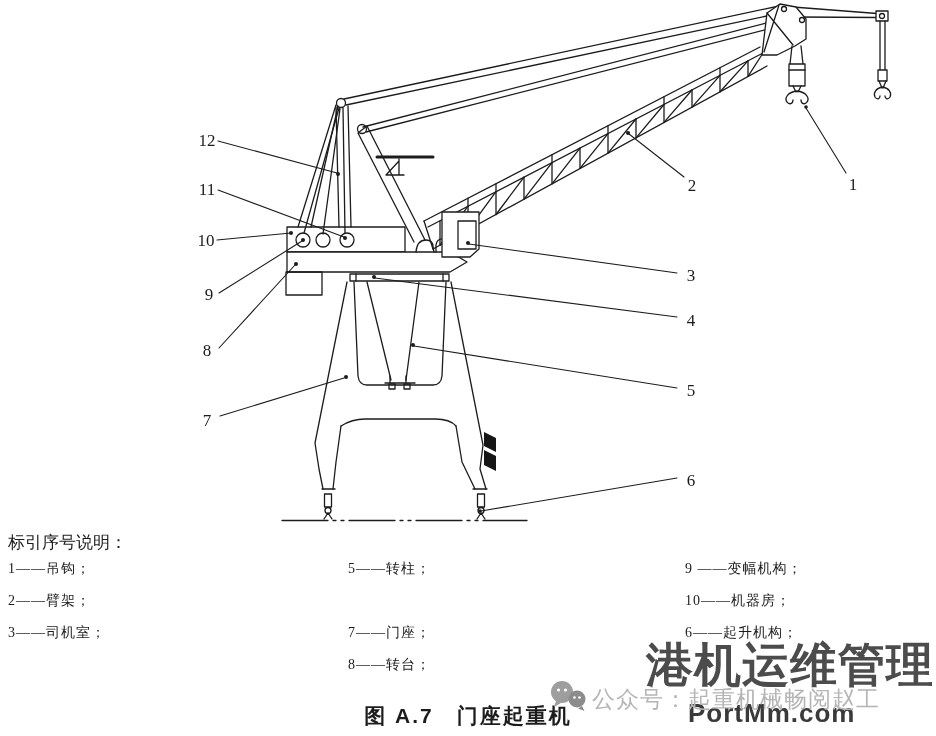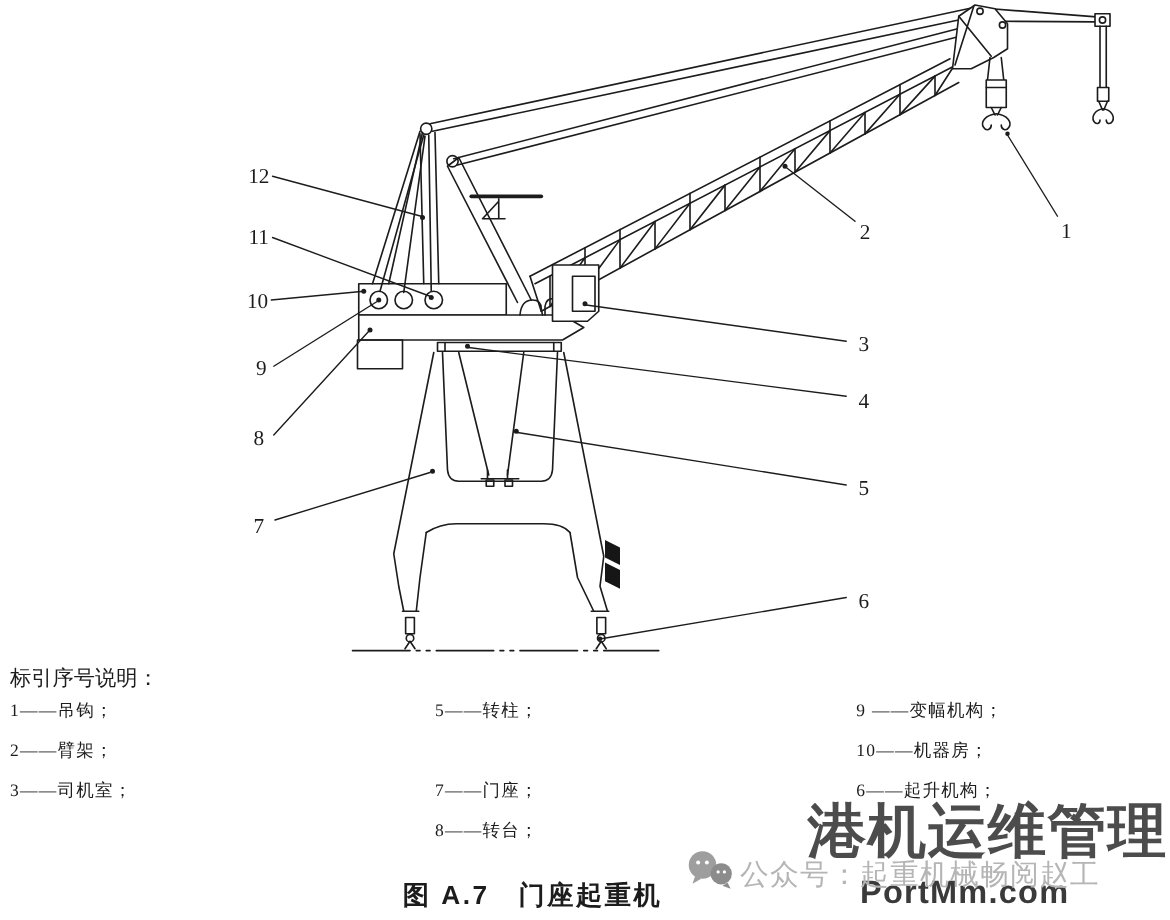--- a/index.html
+++ b/index.html
@@ -13,21 +13,21 @@
   .abs{position:absolute;white-space:nowrap;}
   .legend-heading{left:8px;top:531px;font-size:17px;}
   .legend-item{font-size:14px;letter-spacing:1px;}
   .col1{left:8px;}
   .col2{left:348px;}
   .col3{left:685px;}
   .row0{top:560px;}
   .row1{top:592px;}
   .row2{top:624px;}
   .row3{top:656px;}
-  .caption{left:0;top:702px;width:852px;text-align:center;font-weight:bold;font-size:21px;letter-spacing:2px;font-family:"Liberation Sans","DejaVu Sans",sans-serif;}
+  .caption{left:0;top:702px;width:936px;text-align:center;font-weight:bold;font-size:21px;letter-spacing:2px;font-family:"Liberation Sans","DejaVu Sans",sans-serif;}
   .wm-brand{left:614px;top:641px;font-size:47px;font-weight:bold;letter-spacing:1px;line-height:1;opacity:.93;font-family:"Liberation Sans","DejaVu Sans",sans-serif;margin-left:32px;}
   .wm-wechat{left:592px;top:684px;font-size:23px;letter-spacing:1px;font-family:"Liberation Sans","DejaVu Sans",sans-serif;}
   .wm-site{left:688px;top:698px;font-size:26px;font-weight:bold;letter-spacing:1px;
     font-family:"Liberation Sans","DejaVu Sans",sans-serif;
     text-shadow:-2px -2px 0 #fff,2px -2px 0 #fff,-2px 2px 0 #fff,2px 2px 0 #fff;}
   .wm-icon{left:548px;top:680px;}
 </style>
 </head>
 <body>
 

